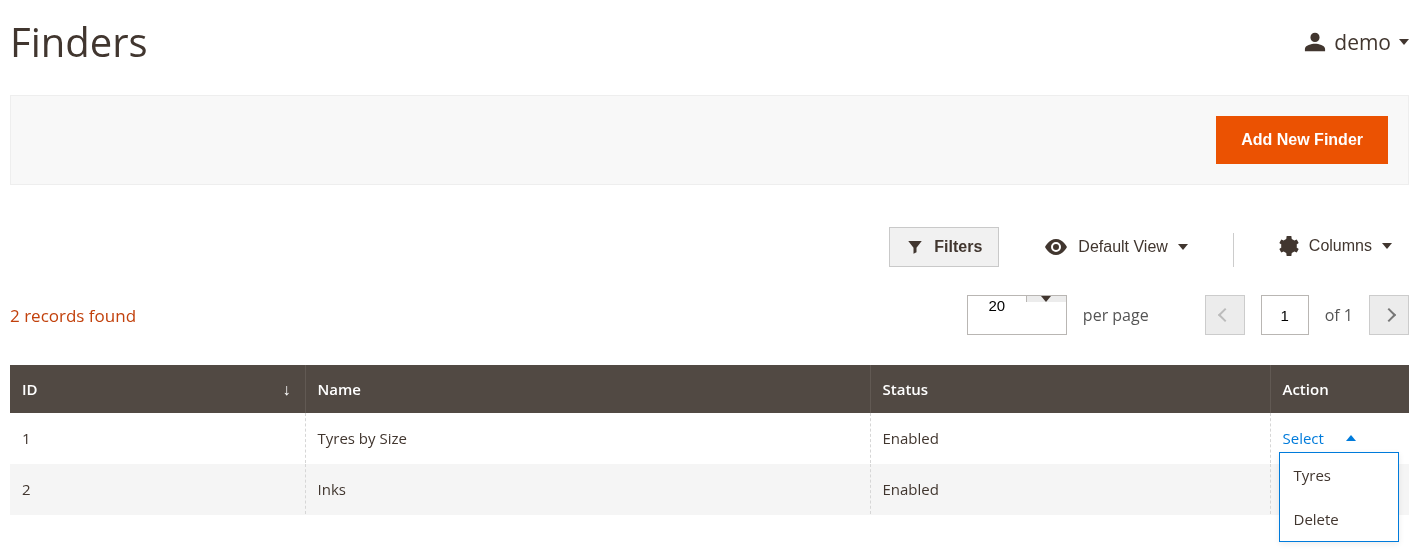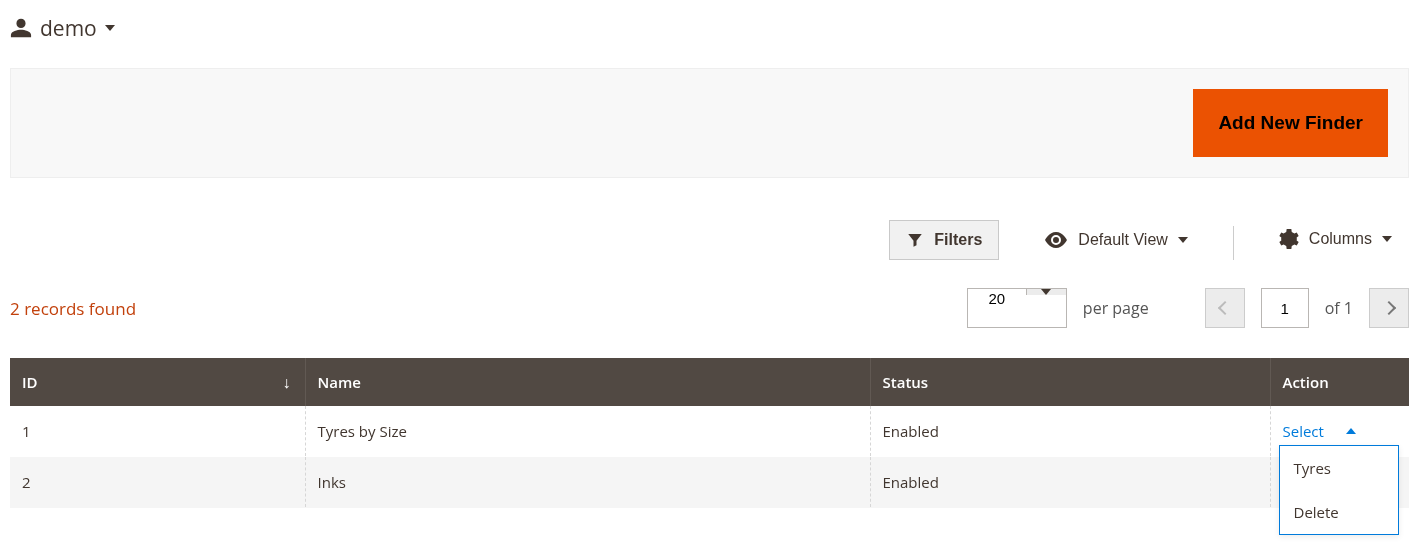--- a/index.html
+++ b/index.html
@@ -53,25 +53,25 @@
   
   .action-bar {
     background: #f8f8f8;
     border: 1px solid #eee;
     padding: 20px 20px;
     display: flex;
     justify-content: flex-end;
   }
   .btn-primary {
     background: #eb5202;
-    color: #000000;
+    color: #ffffff;
     border: 1px solid #eb5202;
-    font-size: 19px;
+    font-size: 16px;
     font-weight: 600;
-    padding: 22px 24px;
+    padding: 14px 24px;
     cursor: pointer;
   }
 
   
   .toolbar {
     margin-top: 40px;
     display: flex;
     justify-content: flex-end;
     align-items: flex-end;
     gap: 28px;
@@ -208,20 +208,21 @@
     color: #41362f;
     cursor: pointer;
   }
 </style>
 </head>
 <body>
 
 <div class="page">
 
   <div class="page-head">
+    <h1 class="page-title">Finders</h1>
     <div class="user-menu">
       <svg class="avatar" viewBox="0 0 24 24">
         <path d="M12 12c2.8 0 5-2.2 5-5s-2.2-5-5-5-5 2.2-5 5 2.2 5 5 5zm0 2c-3.7 0-11 1.9-11 5.5V22h22v-2.5c0-3.6-7.3-5.5-11-5.5z"></path>
       </svg>
       <span>demo</span>
       <span class="caret-down"></span>
     </div>
   </div>
 
   <div class="action-bar">

